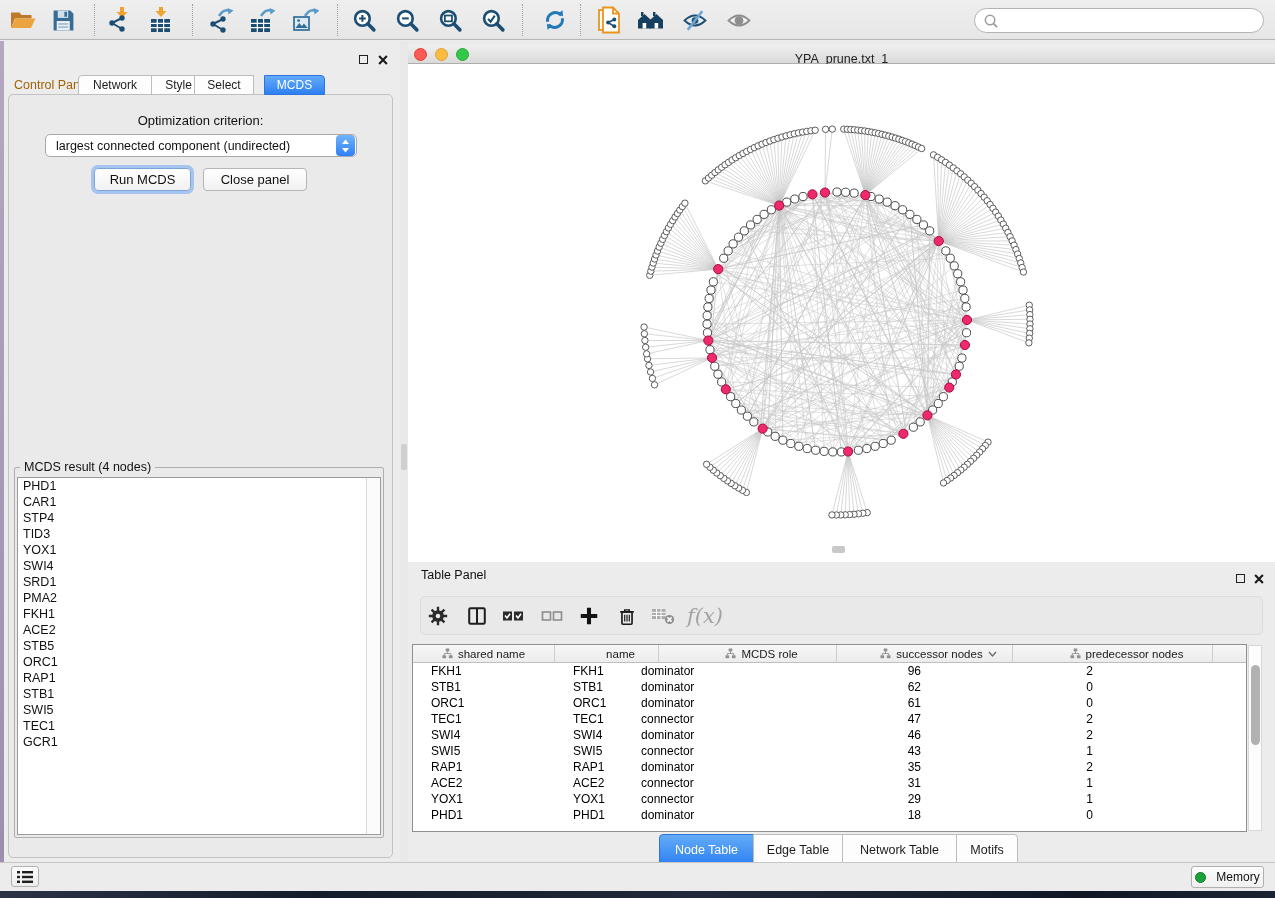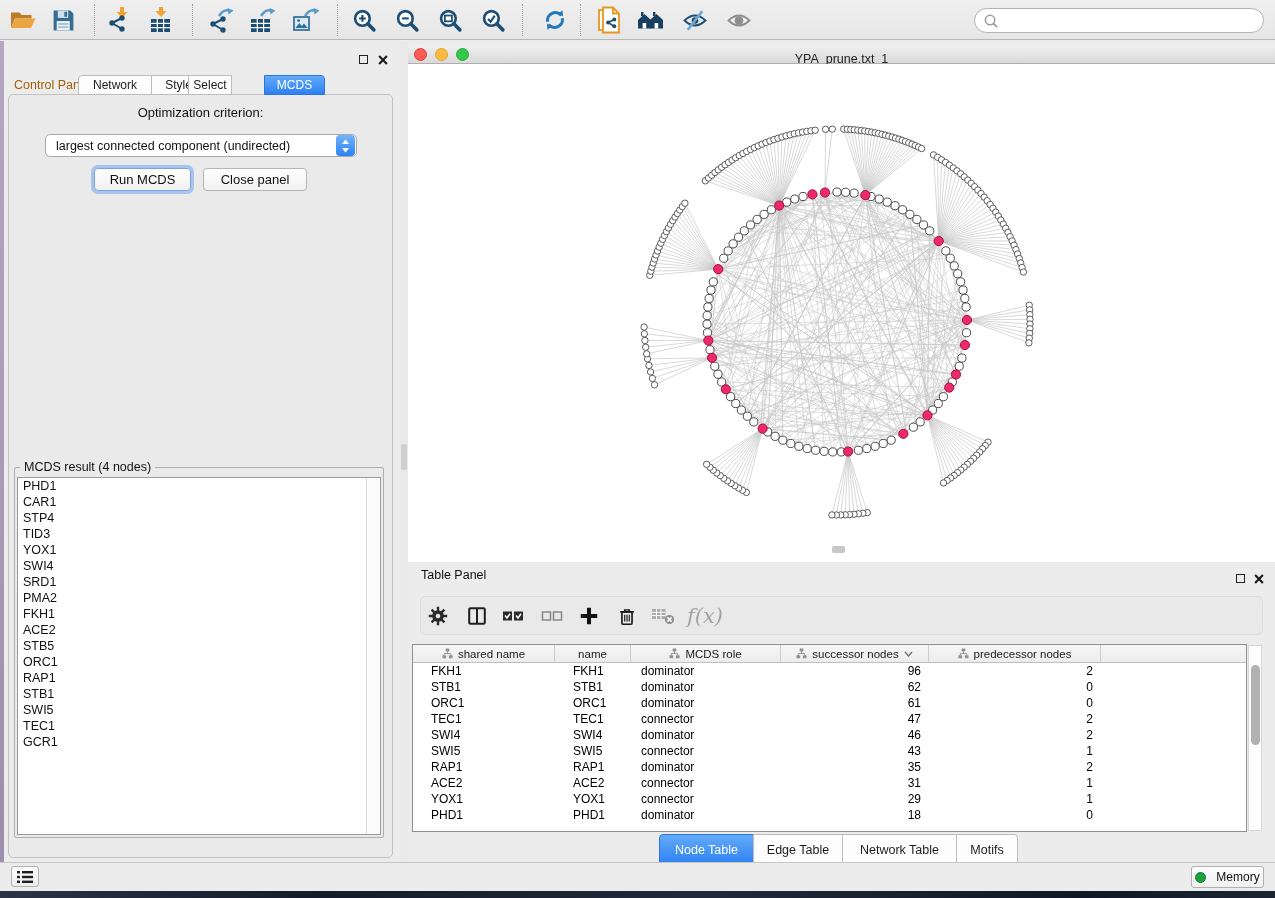--- a/index.html
+++ b/index.html
@@ -20,21 +20,21 @@
   .deskstrip { left:0; top:891px; width:1275px; height:7px; background:linear-gradient(90deg,#2b3446,#131c2a 25%,#202a3a 55%,#101826 85%,#1a2432); }
 
   
   .cp-title { left:14px; top:49px; font-size:12.5px; color:#a16207;margin-top:29px; }
   .float-ic { display:inline-block; width:9px; height:9px; border:1.4px solid #222; }
   .cp-card { left:8px; top:94px; width:385px; height:764px; background:#eaeaea; border:1px solid #c2c2c2; border-radius:5px; }
   .tab { position:absolute; top:75px; height:20px; background:#fdfdfd; border:1px solid #bdbdbd; color:#1c1c1c; font-size:12px; display:flex; align-items:center; justify-content:center; }
   .tab.first { border-radius:4px 0 0 0; }
   .tab.last  { border-radius:0 4px 0 0; }
   .tab.active { background:linear-gradient(#63abf8,#2d80f2); border-color:#2d74df; color:#fff; }
-  .opt-label { left:8px; top:105px; width:385px; text-align:center; font-size:13px; color:#111; }
+  .opt-label { left:8px; top:113px; width:385px; text-align:center; font-size:13px; color:#111; }
   .dropdown { left:45px; top:134px; width:312px; height:23px; background:#fff; border:1px solid #a9a9a9; border-radius:5px; display:flex; align-items:center; }
   .dropdown .val { flex:1; font-size:12.5px; color:#111; padding-left:10px; white-space:nowrap; }
   .dropdown .stepper { width:19px; height:21px; border-radius:4px; background:linear-gradient(#72b3fa,#2f80f6); margin-right:1px; display:flex; align-items:center; justify-content:center; }
   .btn { position:absolute; top:168px; height:23px; background:linear-gradient(#ffffff,#f1f1f1); border:1px solid #b5b5b5; border-radius:4px; font-size:13px; color:#111; display:flex; align-items:center; justify-content:center; }
   .btn.focus { border-color:#7da4d9; box-shadow:0 0 0 3px rgba(98,158,245,.5); }
   .groupbox { left:14px; top:467px; width:370px; height:371px; border:1px solid #aeaeae; border-radius:2px; }
   .legend { left:20px; top:460px; background:#eaeaea; padding:0 4px; font-size:12.5px; color:#111; }
   .mcds-list { left:17px; top:477px; width:364px; height:358px; background:#fff; border:1px solid #9b9b9b; overflow:hidden; }
   .mcds-item { height:16px; line-height:16px; font-size:12.5px; color:#111; padding-left:5px; }
   .mcds-scroll { position:absolute; right:0; top:0; width:14px; height:100%; background:#fbfbfb; border-left:1px solid #dcdcdc; }
@@ -50,21 +50,21 @@
   .net-canvas { left:408px; top:64px; width:867px; height:498px; background:#fff; }
   .net-canvas svg { position:absolute; left:0; top:0; }
   .mini-scroll { left:832px; top:546px; width:13px; height:7px; background:#c8c8c8; border-radius:2px; }
 
   
   .tp-title { left:421px; top:568px; font-size:12.5px; color:#111; }
   .tp-toolbar { left:420px; top:596px; width:843px; height:39px; background:#e9e9e9; border:1px solid #dddddd; border-radius:5px; }
   .tp-ic { position:absolute; top:604px; width:30px; height:24px; display:flex; align-items:center; justify-content:center; }
   .fx { font-family:"DejaVu Serif", serif; font-style:italic; font-size:21px; color:#a2a2a2; }
   .tbl { left:412px; top:644px; width:835px; height:188px; background:#fff; border:1px solid #8f8f8f; overflow:hidden; }
-  .thead { display:flex; height:18px; background:linear-gradient(#f7f7f7,#ececec); border-bottom:1px solid #bfbfbf; }
+  .thead { display:flex; height:18px; background:linear-gradient(#f7f7f7,#ececec); border-bottom:1px solid #bfbfbf;gap:28px; }
   .th { display:flex; align-items:center; justify-content:center; gap:5px; border-right:1px solid #cdcdcd; font-size:11.5px; color:#1a1a1a; }
   .trow { display:flex; height:16px; align-items:center; font-size:12px; color:#000; }
   .c0{width:142px;} .c1{width:76px;} .c2{width:150px;} .c3{width:148px;} .c4{width:172px;}
   .cell-l { padding-left:18px; } .cell-l2 { padding-left:10px; } .cell-r { text-align:right; padding-right:8px; }
   .tbl-scroll-track { left:1248px; top:645px; width:14px; height:186px; background:#fdfdfd; border:1px solid #d7d7d7; }
   .tbl-scroll-thumb { left:1250.5px; top:665px; width:9px; height:80px; background:#b2b2b2; border-radius:5px; }
   .btab { position:absolute; top:834px; height:32px; background:#fdfdfd; border:1px solid #bdbdbd; color:#1c1c1c; font-size:12.5px; display:flex; align-items:center; justify-content:center; }
   .btab.first { border-radius:4px 0 0 4px; }
   .btab.last { border-radius:0 4px 4px 0; }
   .btab.active { background:linear-gradient(#63abf8,#2d80f2); border-color:#2d74df; color:#fff; }
@@ -248,21 +248,21 @@
       </svg></div>
 
   <div class="abs cp-card"></div>
 
   <div class="tab first" style="left:78px;width:74px">
       <span>Network</span>
     </div>
   <div class="tab" style="left:151px;width:55px">
       <span>Style</span>
     </div>
-  <div class="tab" style="left:188px;width:44px">
+  <div class="tab" style="left:194px;width:60px">
       <span>Select</span>
     </div>
   <div class="tab last active" style="left:264px;width:61px">
       <span>MCDS</span>
     </div>
 
   <div class="abs opt-label">Optimization criterion:</div>
 
   <div class="abs dropdown">
     <span class="val">largest connected component (undirected)</span>

